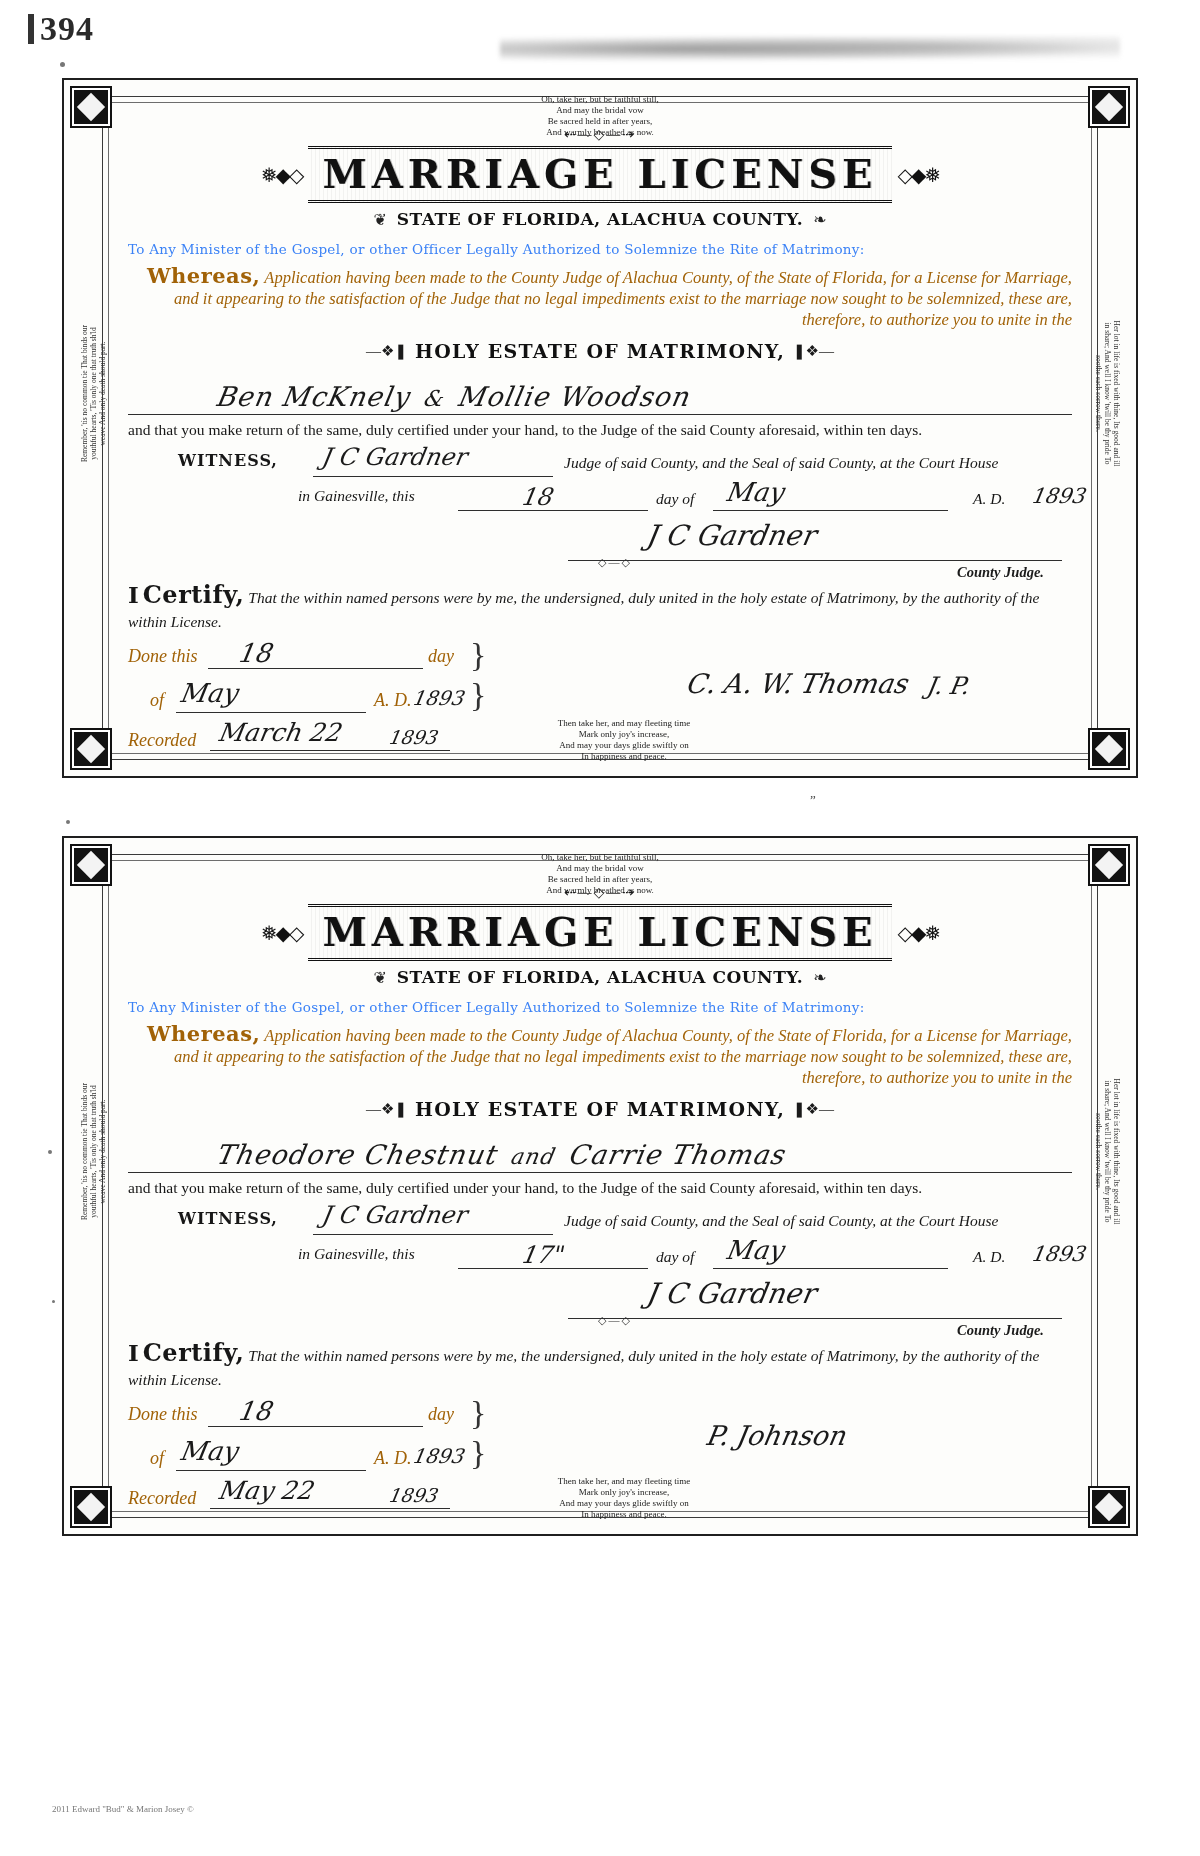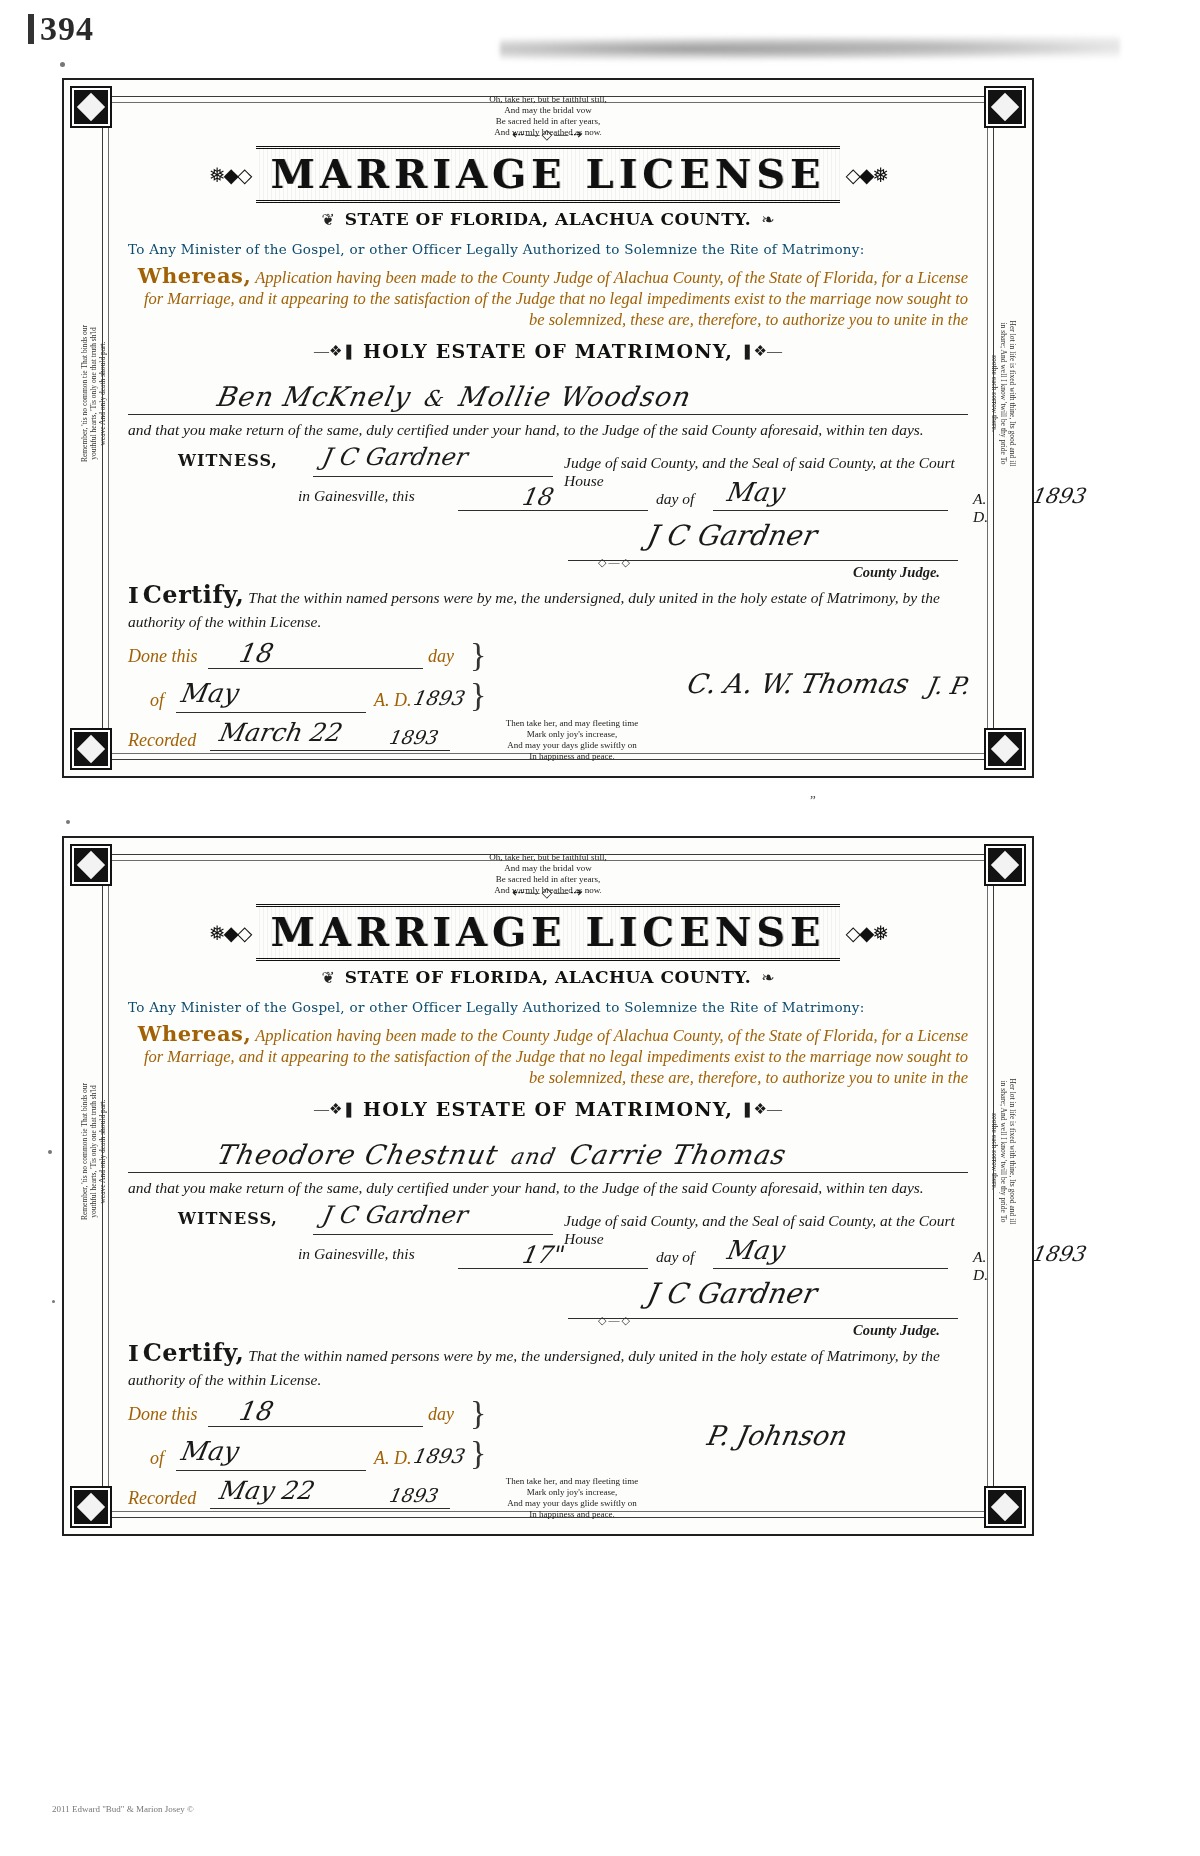--- a/index.html
+++ b/index.html
@@ -46,21 +46,21 @@
   .speck {
     position: absolute;
     background: #777;
     border-radius: 50%;
   }
 
   
   .certificate {
     position: absolute;
     left: 62px;
-    width: 972px;
+    width: 1076px;
     background: #fdfdfb;
     border: 2px solid #1f1f1f;
     box-sizing: border-box;
   }
   #cert-0 { top: 78px; height: 700px; }
   #cert-1 { top: 836px; height: 700px; }
 
   .inner-rule {
     position: absolute;
     left: 38px;
@@ -193,21 +193,21 @@
     font-size: 16px;
     color: #222;
     padding: 0 10px;
   }
 
   .addressee {
     margin-top: 12px;
     font-family: "DejaVu Serif", serif;
     font-size: 13.5px;
     letter-spacing: 0.3px;
-    color: #0c4a6e;
+    color: #3b82f6;
   }
 
   .whereas-block {
     margin-top: 8px;
     font-family: "Liberation Serif", serif;
     font-style: italic;
     font-size: 16.5px;
     line-height: 21px;
     color: #a16207;
     text-align: right;
@@ -256,21 +256,20 @@
     font-size: 27px;
     letter-spacing: 1px;
   }
   .names-hand .amp {
     font-size: 22px;
     padding: 0 14px;
   }
 
   .return-line {
     font-family: "Liberation Serif", serif;
-    font-style: italic;
     font-size: 15.5px;
     line-height: 22px;
     margin-top: 4px;
     color: #171717;
   }
 
   .witness-row {
     position: relative;
     margin-top: 10px;
     height: 30px;

